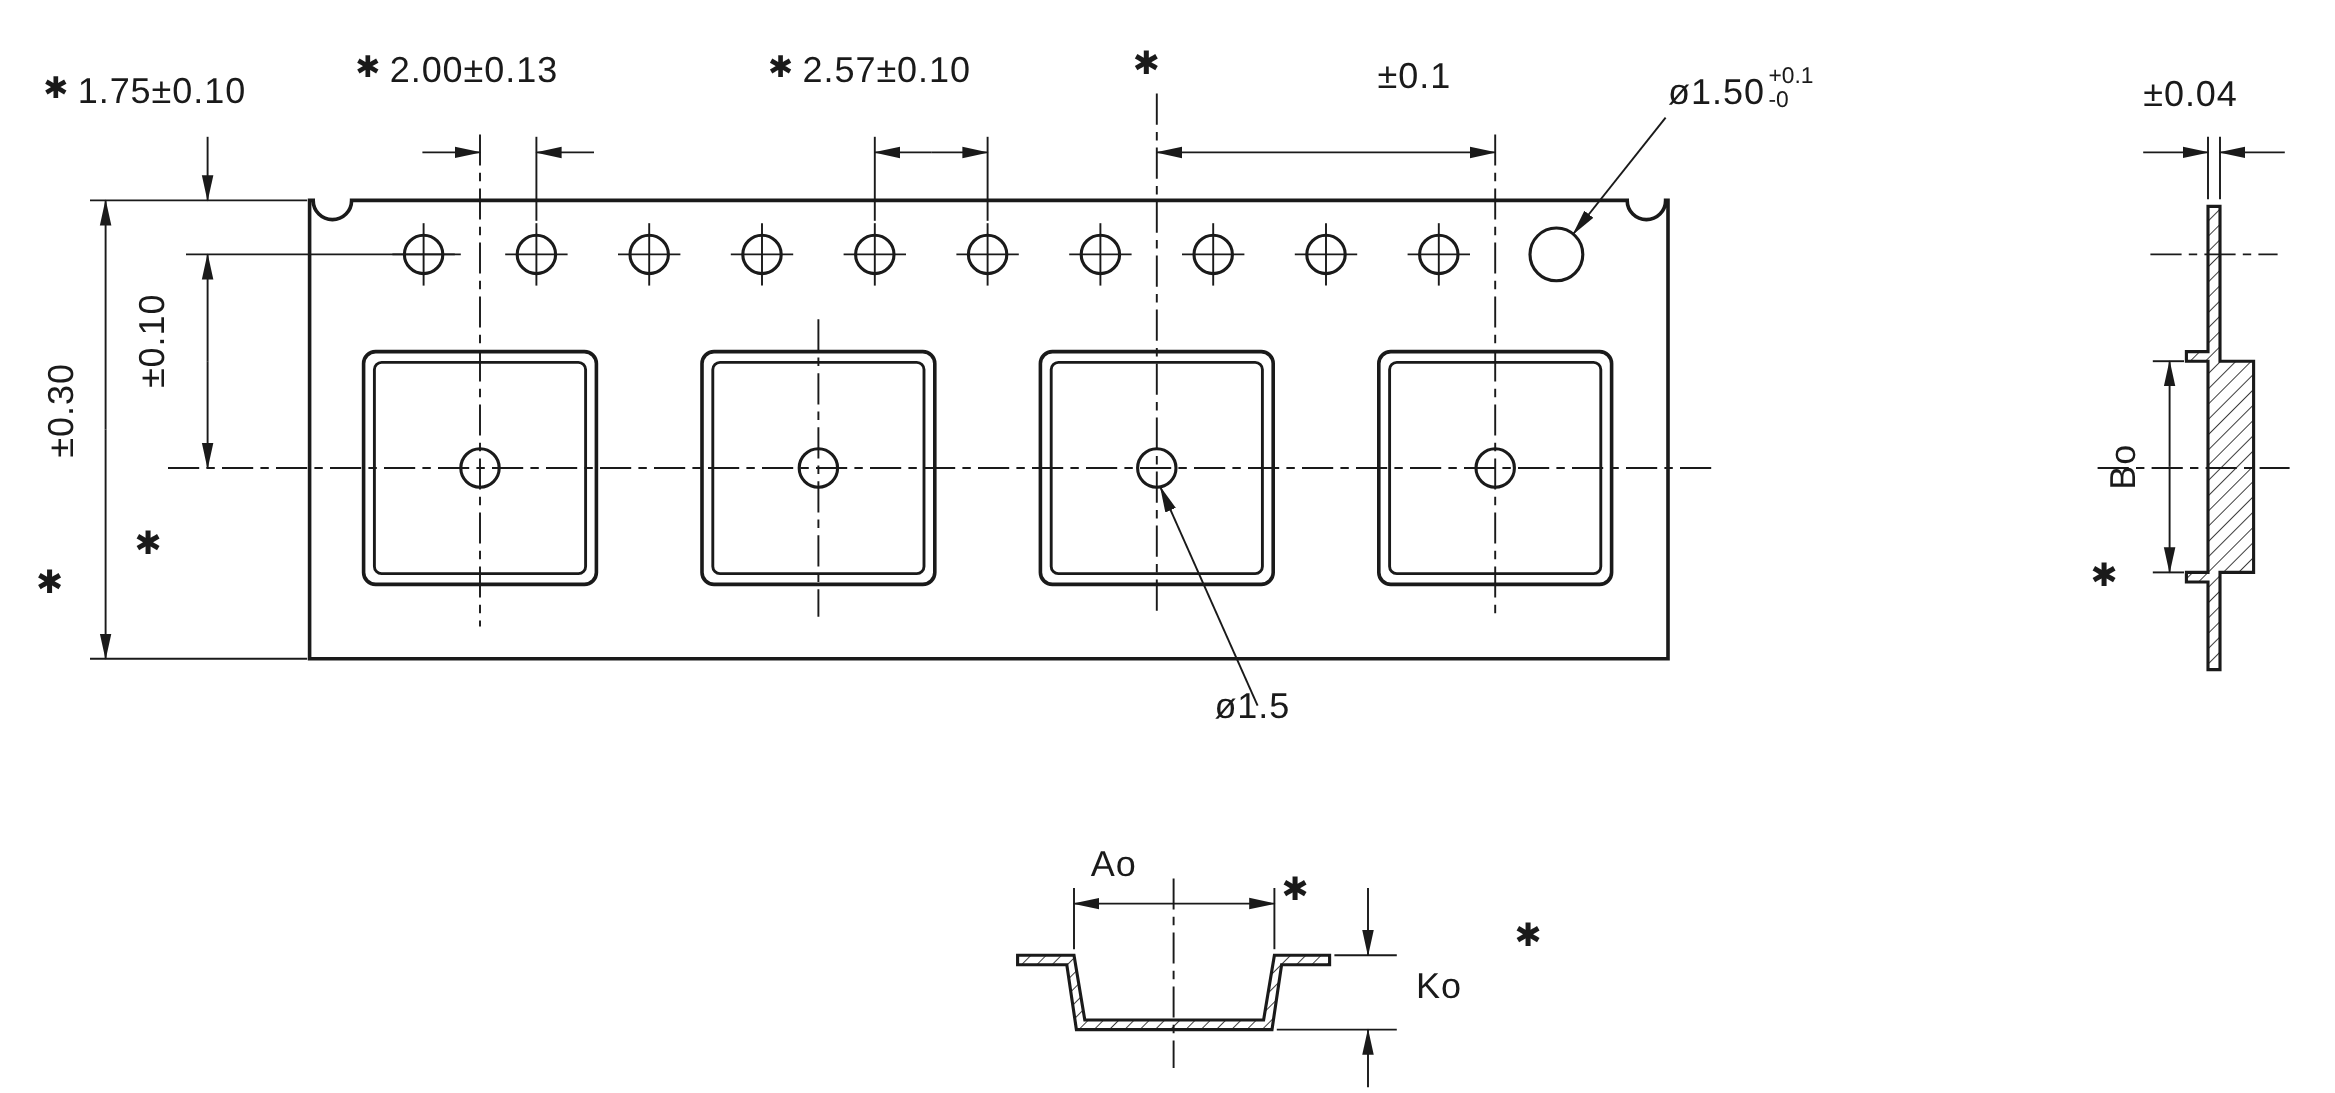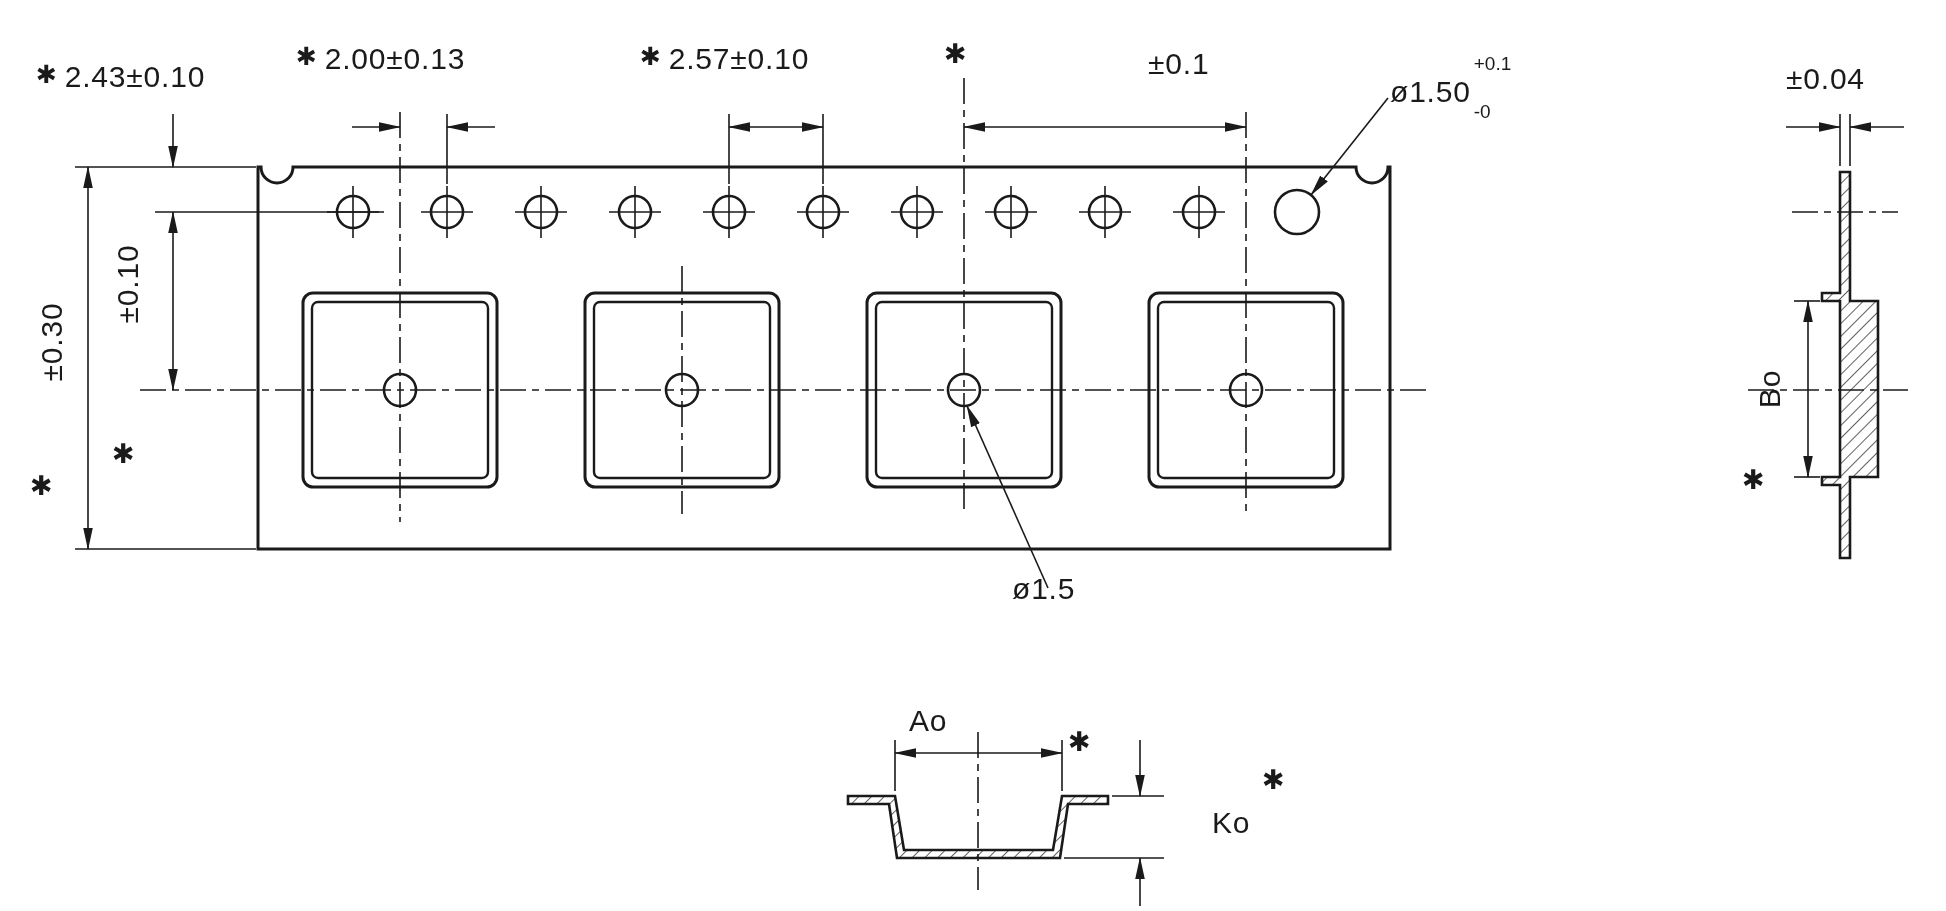--- a/index.html
+++ b/index.html
@@ -22,21 +22,21 @@
   .vlbl {
     position:absolute; white-space:nowrap;
     font-size:30px; letter-spacing:0.8px; color:#1a1a1a;
     transform:translate(-50%,-50%) rotate(-90deg);
   }
   .ast { font-size:25px; margin-right:7px; position:relative; top:-3px; }
   .ast-lone { position:absolute; font-size:27px; color:#1a1a1a; }
   .stack {
     display:inline-flex; flex-direction:column;
     font-size:19px; line-height:1.05; letter-spacing:0;
-    margin-left:3px; transform:translateY(-4px);gap:28px;
+    margin-left:3px; transform:translateY(-4px);
   }
 </style>
 </head>
 <body>
 
 <div class="canvas">
 
   <svg class="linework" viewBox="0 0 1946 911" width="1946" height="911">
     <defs>
       <marker id="arr" viewBox="0 0 22 14" refX="21" refY="7" markerWidth="22" markerHeight="14" markerUnits="userSpaceOnUse" orient="auto">
@@ -173,21 +173,21 @@
     </g>
 
     <g>
       <path fill="url(#hatch)" stroke="#1a1a1a" stroke-width="2.6" d="M848,796 L895,796 L904,850 L1053,850 L1062,796 L1108,796 L1108,804 L1068,804
            L1060,858 L897,858 L889,804 L848,804 Z"></path>
     </g>
   </svg>
 
   <div class="lbl" style="left:36px;top:60px">
     <span class="ast">✱</span>
-    <span>2.43±0.10</span>
+    <span>1.75±0.10</span>
   </div>
 
   <div class="lbl" style="left:296px;top:42px">
     <span class="ast">✱</span>
     <span>2.00±0.13</span>
   </div>
 
   <div class="lbl" style="left:640px;top:42px">
     <span class="ast">✱</span>
     <span>2.57±0.10</span>
@@ -223,18 +223,18 @@
   </div>
 
   <div class="vlbl" style="left:1770px;top:389px">Bo</div>
   <div class="ast-lone" style="left:1742px;top:464px">✱</div>
 
   <div class="lbl" style="left:909px;top:704px">
     <span>Ao</span>
   </div>
   <div class="ast-lone" style="left:1068px;top:726px">✱</div>
 
-  <div class="lbl" style="left:1212px;top:806px">
+  <div class="lbl" style="left:1180px;top:806px">
     <span>Ko</span>
   </div>
   <div class="ast-lone" style="left:1262px;top:764px">✱</div>
 
 </div>
 
 </body></html>

